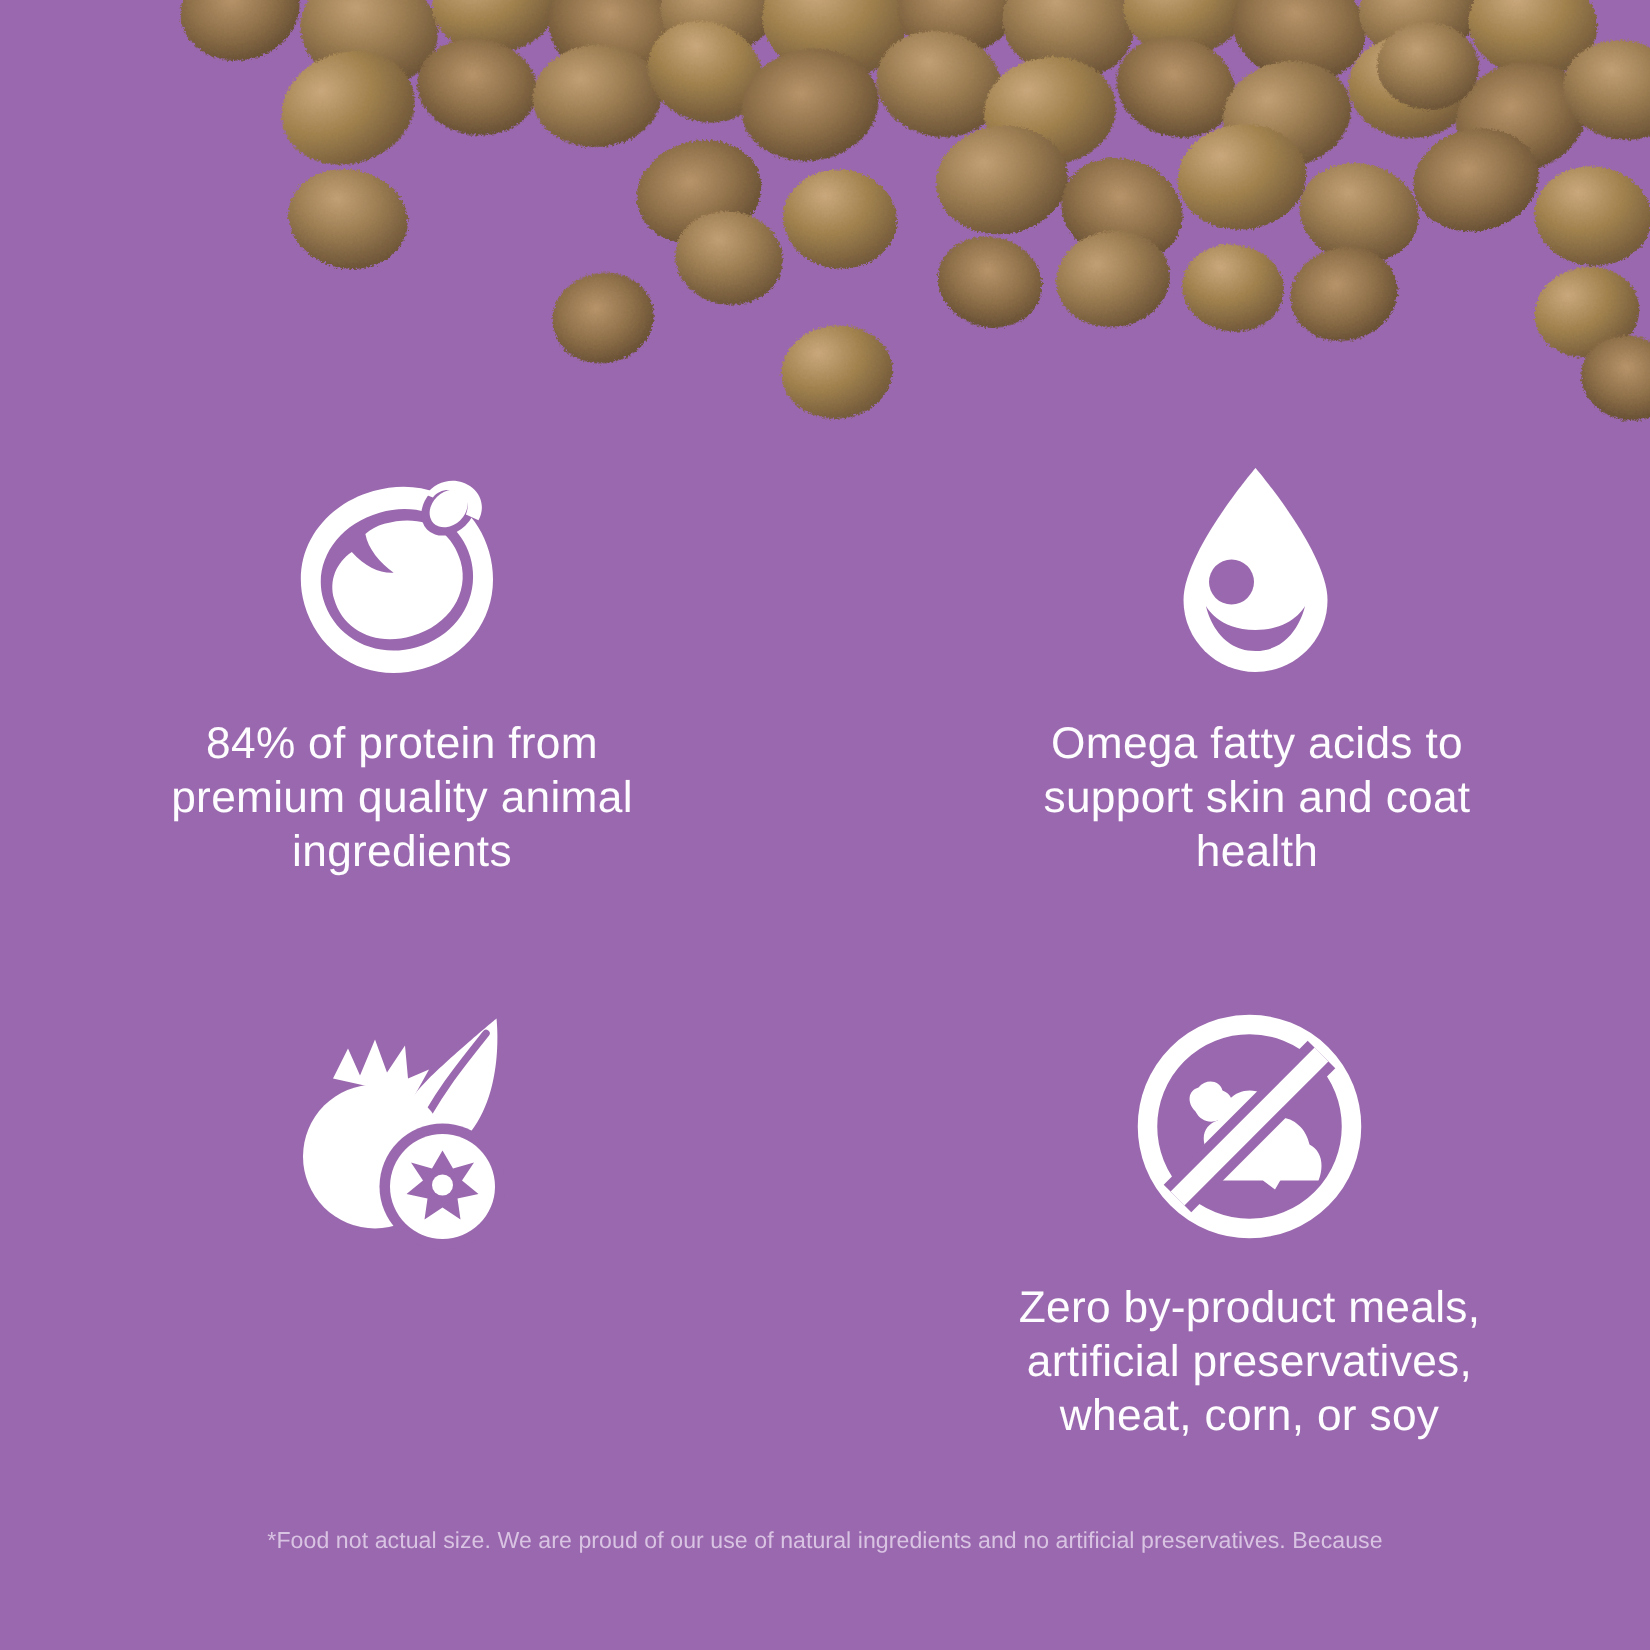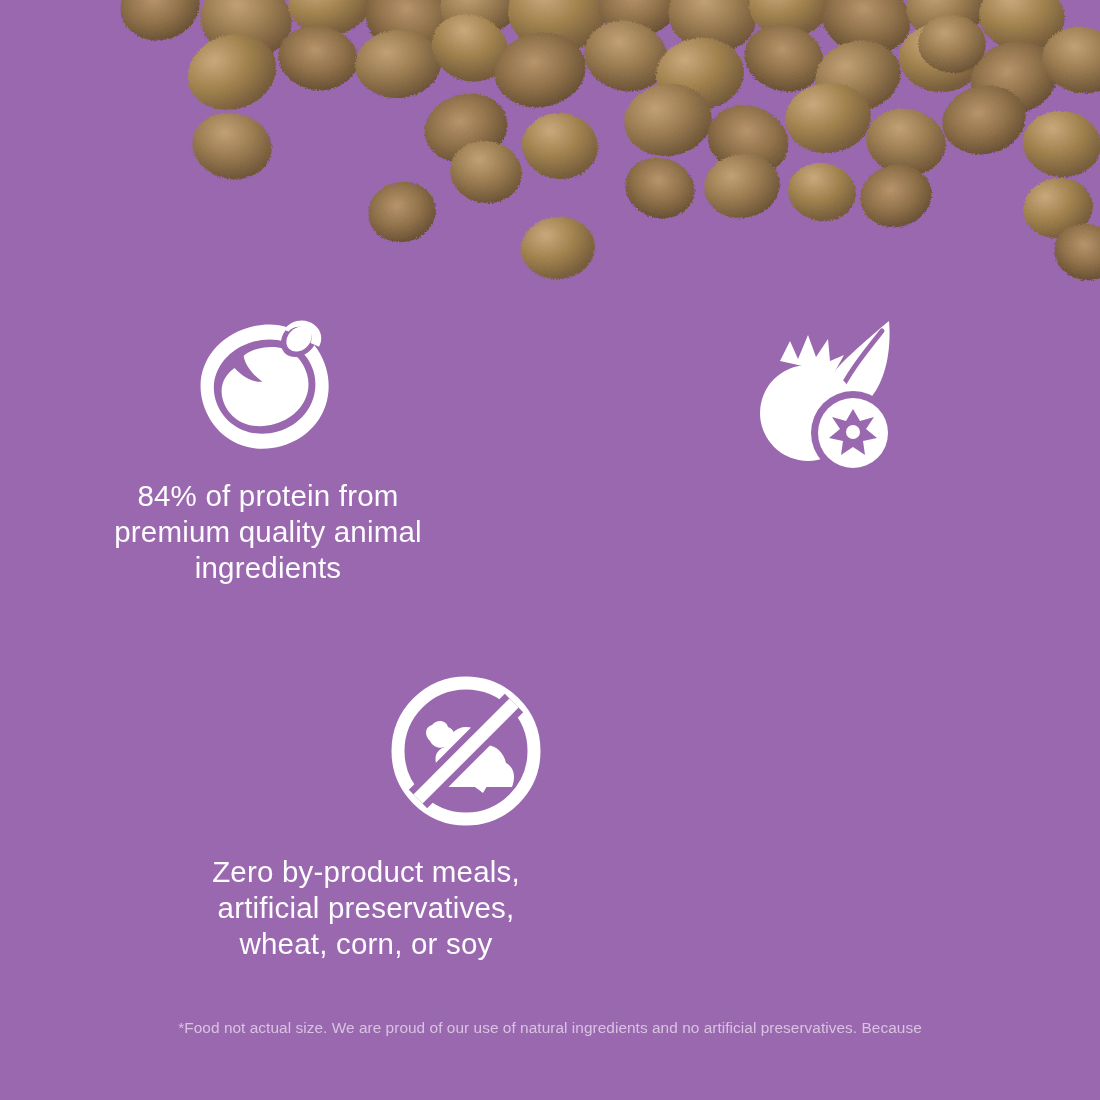--- a/index.html
+++ b/index.html
@@ -66,21 +66,21 @@
   }
 
   
   #cell-protein   .feature-icon { transform: translate(-5px, 6px); }
   #cell-protein   .feature-text { transform: translate(-3px, 0px); }
   #cell-omega     .feature-icon { transform: translate(8px, 0px); }
   #cell-omega     .feature-text { transform: translate(9px, 0px); }
   #cell-fruits    { padding-top: 26px; }
   #cell-fruits    .feature-icon { transform: translate(-3px, 0px); }
   #cell-fruits    .feature-text { transform: translate(-14px, 6px); }
-  #cell-noby      { padding-top: 26px; align-items: flex-end; }
+  #cell-noby      { padding-top: 26px; }
   #cell-noby      .feature-icon { transform: translate(4px, 0px); }
   #cell-noby      .feature-text { transform: translate(4px, 6px); }
 
   
   #footnote {
     position: absolute;
     left: 0;
     top: 1016px;
     width: 1100px;
     text-align: center;
@@ -218,20 +218,35 @@
 
           <ellipse cx="124" cy="33" rx="20" ry="16" transform="rotate(-28 124 33)" fill="#9a68ae"></ellipse>
           <ellipse cx="124" cy="33" rx="14" ry="11" transform="rotate(-28 124 33)" fill="#ffffff"></ellipse>
           <path d="M112 20 C122 12 136 14 143 24 C148 31 147 40 141 46 L134 40 C138 35 138 29 134 25 C129 20 121 19 116 23 Z" fill="#ffffff"></path>
         </g>
       </svg>
     </div>
     <div class="feature-text">84% of protein from premium quality animal ingredients</div>
   </div>
 
+  <div class="feature-cell" id="cell-omega">
+    <div class="feature-icon">
+      <svg width="110" height="142" viewBox="0 0 110 142">
+        <path d="M55 2
+                 C55 2 103 58 103 90
+                 C103 117 81 138 55 138
+                 C29 138 7 117 7 90
+                 C7 58 55 2 55 2 Z" fill="#ffffff"></path>
+        <circle cx="39" cy="78" r="15" fill="#9a68ae"></circle>
+        <path d="M22 94 C22 94 28 124 55 124 C82 124 88 94 88 94
+                 C88 94 80 110 55 110 C30 110 22 94 22 94 Z" fill="#9a68ae"></path>
+      </svg>
+    </div>
+    <div class="feature-text">Omega fatty acids to support skin and coat health</div>
+  </div>
 
   <div class="feature-cell" id="cell-fruits">
     <div class="feature-icon">
       <svg width="160" height="152" viewBox="0 0 160 152">
 
         <path d="M143 4
                  C143 4 150 60 118 88
                  C104 100 88 98 82 90
                  C74 80 80 62 96 46
                  C114 28 143 4 143 4 Z" fill="#ffffff"></path>

